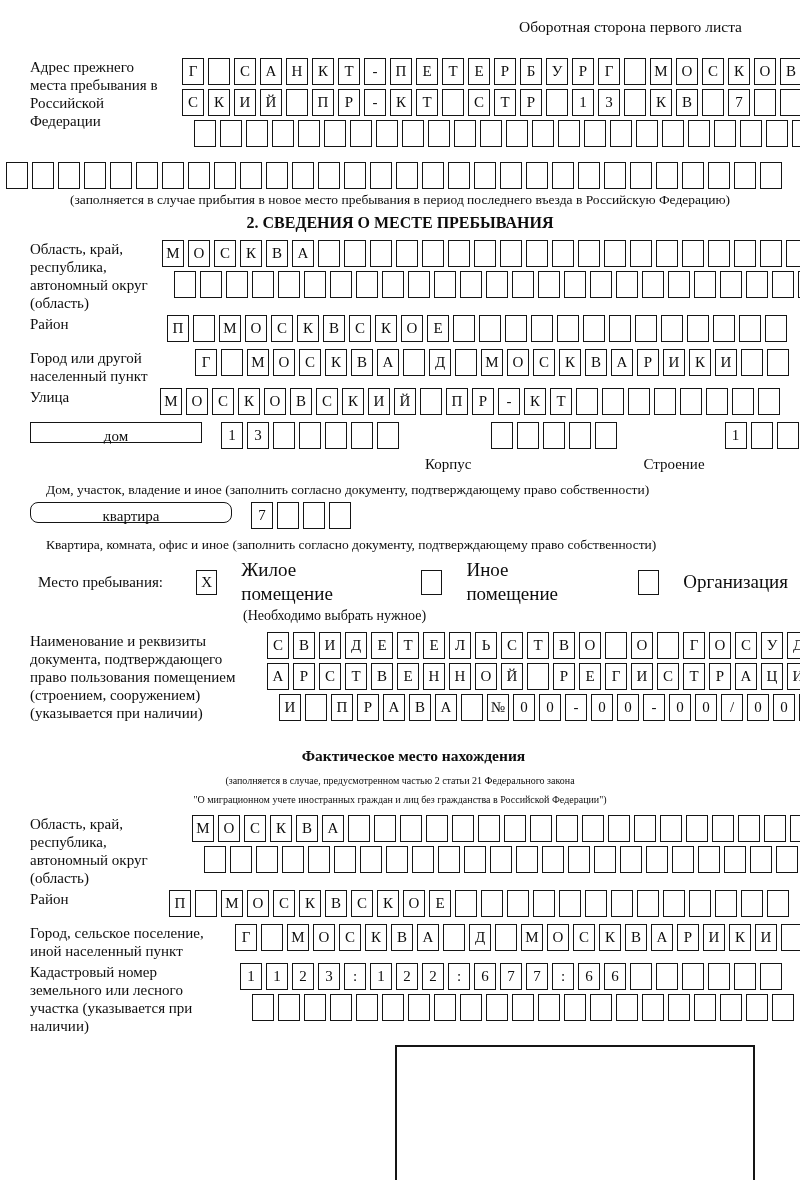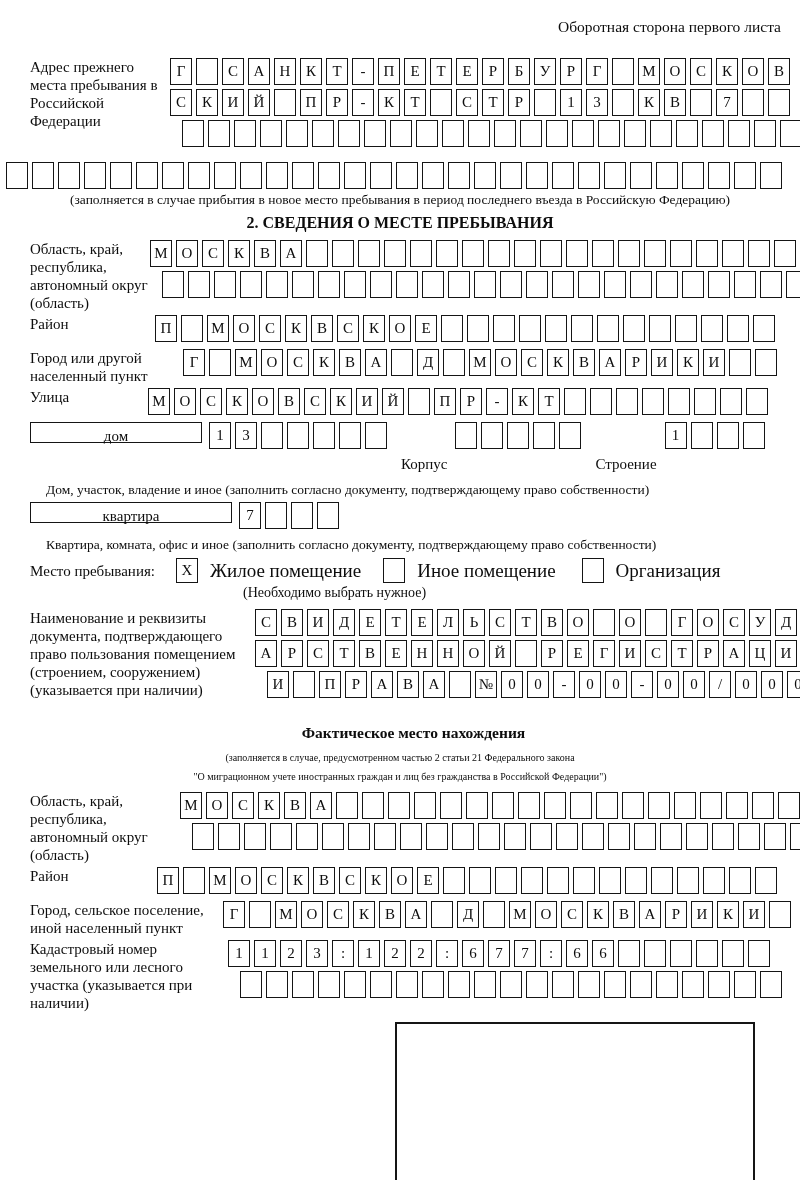--- a/index.html
+++ b/index.html
@@ -4,23 +4,23 @@
 <style>
   * { box-sizing: border-box; }
   html, body { margin: 0; padding: 0; }
   body {
     width: 800px; height: 1180px;
     background: #ffffff; color: #0d0d0d;
     font-family: "Liberation Serif", "DejaVu Serif", serif;
     overflow: hidden;
     padding-top: 18px;
   }
-  .top-title { text-align: right; padding-right: 19px; font-size: 15.5px; margin-bottom: 22px; }
+  .top-title { text-align: right; padding-right: 58px; font-size: 15.5px; margin-bottom: 22px; }
 
-  .frow { display: flex; align-items: flex-start; margin-bottom: 3px; }
+  .frow { display: flex; align-items: flex-start; margin-bottom: 3px; gap: 12px; }
   .flabel { font-size: 15px; line-height: 18px; padding-left: 30px; flex-shrink: 0; }
   .w170{width:170px}.w150{width:150px}.w155{width:155px}.w183{width:183px}.w148{width:148px}
   .w255{width:255px}.w180{width:180px}.w157{width:157px}.w223{width:223px}.w228{width:228px}
 
   .cells { font-size: 0; white-space: nowrap; margin-bottom: 4px; }
   .rows .cells:last-child { margin-bottom: 12px; padding-left: 12px; }
   .cell {
     display: inline-block; width: 22px; height: 27px;
     border: 1.5px solid #151515; margin-right: 4px;
     font-size: 15px; line-height: 24px; text-align: center;
@@ -32,24 +32,24 @@
   .center { text-align: center; margin: 2px 8px 6px 8px; }
   .leftcap { margin: 0 0 4px 46px; }
 
   .sec-heading { text-align: center; font-size: 16px; font-weight: bold; margin: 6px 0 8px 0; }
 
   .ibox {
     border: 1.5px solid #151515; height: 21px; text-align: center;
     font-size: 15px; line-height: 26px; flex-shrink: 0; margin-right: 7px;
   }
   .wbox172 { width: 172px; margin-left: 30px; }
-  .wbox202 { width: 202px; margin-left: 30px; }
+  .wbox202 { width: 202px; margin-left: 30px; border-radius: 8px; }
   .mini-label { font-size: 15px; line-height: 28px; padding: 0 8px 0 10px; flex-shrink: 0; margin-top: 28px; }
 
-  .stay-row { margin-top: 5px; margin-bottom: 2px; align-items: center; }
+  .stay-row { margin-top: 5px; margin-bottom: 2px; align-items: center; padding-left: 8px; }
   .stay-label { width: 176px; }
   .cb { height: 25px; line-height: 22px; }
   .opt { font-size: 19px; margin-left: 8px; margin-right: 12px; line-height: 24px; }
   .ml10 { margin-left: 10px; } .ml14 { margin-left: 14px; }
   .choose-note { font-size: 14px; margin: 0 0 8px 243px; }
 
   .fact-heading { text-align: center; font-size: 15.5px; font-weight: bold; margin: 14px 0 6px 0; padding-left: 27px; }
   .fact-note { text-align: center; font-size: 10px; line-height: 19px; }
   .mt6 { margin-top: 6px; }
 

